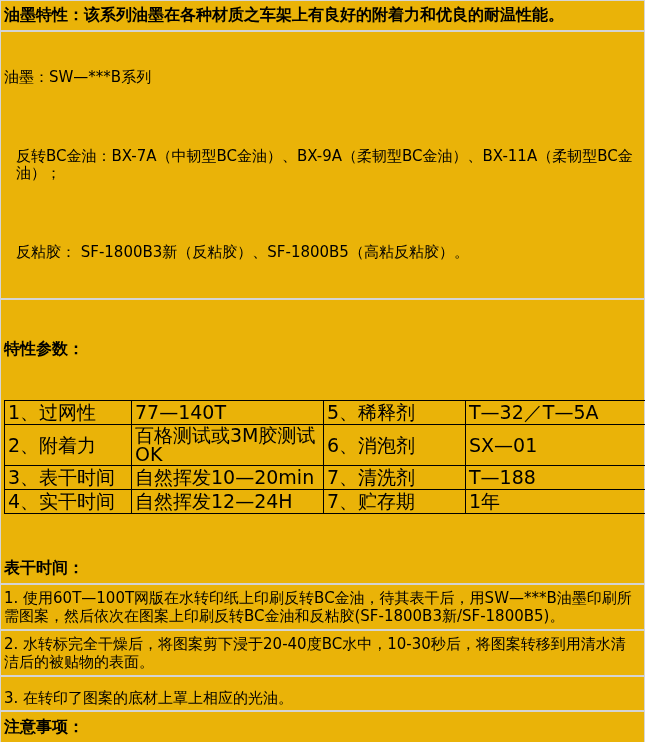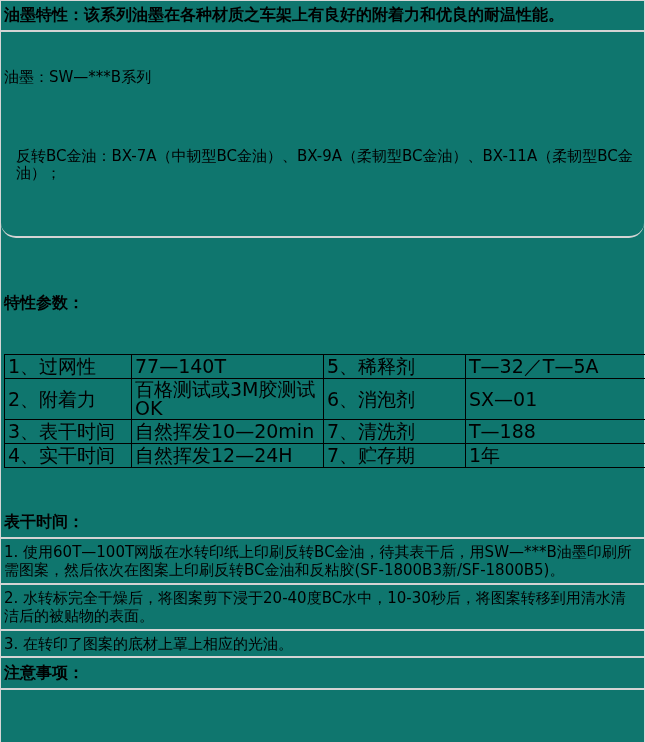--- a/index.html
+++ b/index.html
@@ -7,30 +7,30 @@
   body {
     width: 645px; height: 742px; overflow: hidden;
     font-family: "DejaVu Sans", sans-serif;
     font-size: 15px; color: #000000;
   }
   .page {
     width: 645px; height: 742px;
     border-top: 1px solid #d6d6d6;
     border-left: 1px solid #d6d6d6;
     border-right: 1px solid #d6d6d6;
-    background: #0f766e;
+    background: #eab308;
   }
   .row {
     padding: 5px 4px 6px 3px;
     border-bottom: 2px solid #d4d4d4;
     line-height: 19px;
     white-space: pre-wrap;
     word-break: break-all;
   }
-  .row.tight { padding-top: 3px; padding-bottom: 20px; line-height: 17px; border-radius: 15px; }
+  .row.tight { padding-top: 3px; padding-bottom: 3px; line-height: 17px; }
   .h { font-weight: bold; font-size: 16px; line-height: 18px; }
   .ink-line { line-height: 17px; }
   .ink-line.indent { padding-left: 12px; margin-top: 28px; }
   table.params {
     width: 100%;
     border-collapse: collapse;
     margin-top: 4px;
     table-layout: fixed;
   }
   table.params td {
@@ -51,24 +51,25 @@
 </head>
 <body>
 
 <div class="page">
 
   <div class="row h">油墨特性：该系列油墨在各种材质之车架上有良好的附着力和优良的耐温性能。</div>
 
   <div class="row tight">
     <div class="ink-line">油墨：SW—***B系列</div>
     <div class="ink-line indent">反转BC金油：BX-7A（中韧型BC金油）、BX-9A（柔韧型BC金油）、BX-11A（柔韧型BC金油）；</div>
+    <div class="ink-line indent">反粘胶： SF-1800B3新（反粘胶）、SF-1800B5（高粘反粘胶）。</div>
   </div>
 
 
-  <div class="row" style="padding-top:18px; padding-bottom:0; border-bottom:none;">
+  <div class="row" style="padding-top:2px; padding-bottom:0; border-bottom:none;">
     <div class="h">特性参数：</div>
     <table class="params">
       <tbody>
         <tr>
           <td class="c1">1、过网性</td>
           <td class="c2">77—140T</td>
           <td class="c3">5、稀释剂</td>
           <td class="c4">T—32／T—5A</td>
         </tr>
         <tr>
@@ -90,17 +91,17 @@
           <td class="c4">1年</td>
         </tr>
       </tbody>
     </table>
   </div>
 
   <div class="row h" style="padding-top:7px;">表干时间：</div>
 
   <div class="row twолine" style="padding-top:4px; padding-bottom:4px; line-height:18px;">1. 使用60T—100T网版在水转印纸上印刷反转BC金油，待其表干后，用SW—***B油墨印刷所需图案，然后依次在图案上印刷反转BC金油和反粘胶(SF-1800B3新/SF-1800B5)。</div>
   <div class="row twолine" style="padding-top:4px; padding-bottom:4px; line-height:18px;">2. 水转标完全干燥后，将图案剪下浸于20-40度BC水中，10-30秒后，将图案转移到用清水清洁后的被贴物的表面。</div>
-  <div class="row" style="padding-top:4px; padding-bottom:3px; line-height:18px;">3. 在转印了图案的底材上罩上相应的光油。</div>
+  <div class="row" style="padding-top:12px; padding-bottom:3px; line-height:18px;">3. 在转印了图案的底材上罩上相应的光油。</div>
 
   <div class="row h" style="padding-top:6px;">注意事项：</div>
 
 </div>
 
 </body></html>

